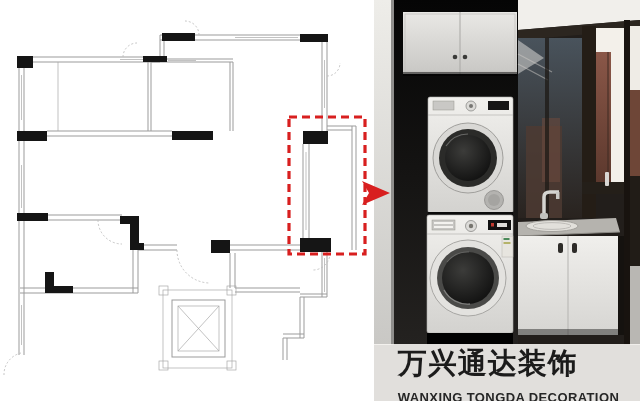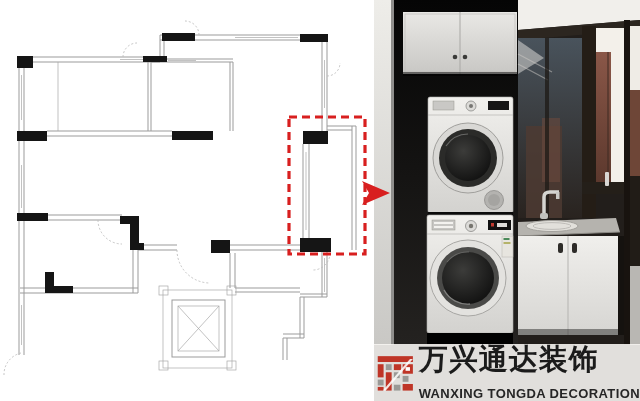--- a/index.html
+++ b/index.html
@@ -12,21 +12,21 @@
   .wt{stroke:#a8a8a8;stroke-width:.7;fill:none;}
   .blk{fill:#151515;stroke:none;}
   .door{fill:none;stroke:#bdbdbd;stroke-width:.9;stroke-dasharray:2 2;}
   
   .photo{position:absolute;left:374px;top:0;width:266px;height:401px;background:#141210;}
   
   .arrow{position:absolute;left:356px;top:176px;width:40px;height:34px;}
   
   .wm{position:absolute;left:0;bottom:0;width:100%;height:57px;
       background:rgba(247,245,242,0.9);display:flex;align-items:center;
-      padding-left:3px;box-sizing:border-box;gap:5px;}
+      padding-left:3px;box-sizing:border-box;gap:5px;flex-direction:column;}
   .wm-text{display:flex;flex-direction:column;justify-content:center;}
   .wm-cn{font-size:29px;font-weight:bold;color:#1b1b1b;line-height:1;letter-spacing:1px;white-space:nowrap;}
   .wm-en{font-size:13px;font-weight:bold;color:#262626;letter-spacing:.4px;margin-top:12px;white-space:nowrap;}
 </style>
 </head>
 <body>
 
 <div class="stage">
 
   <div class="plan">

